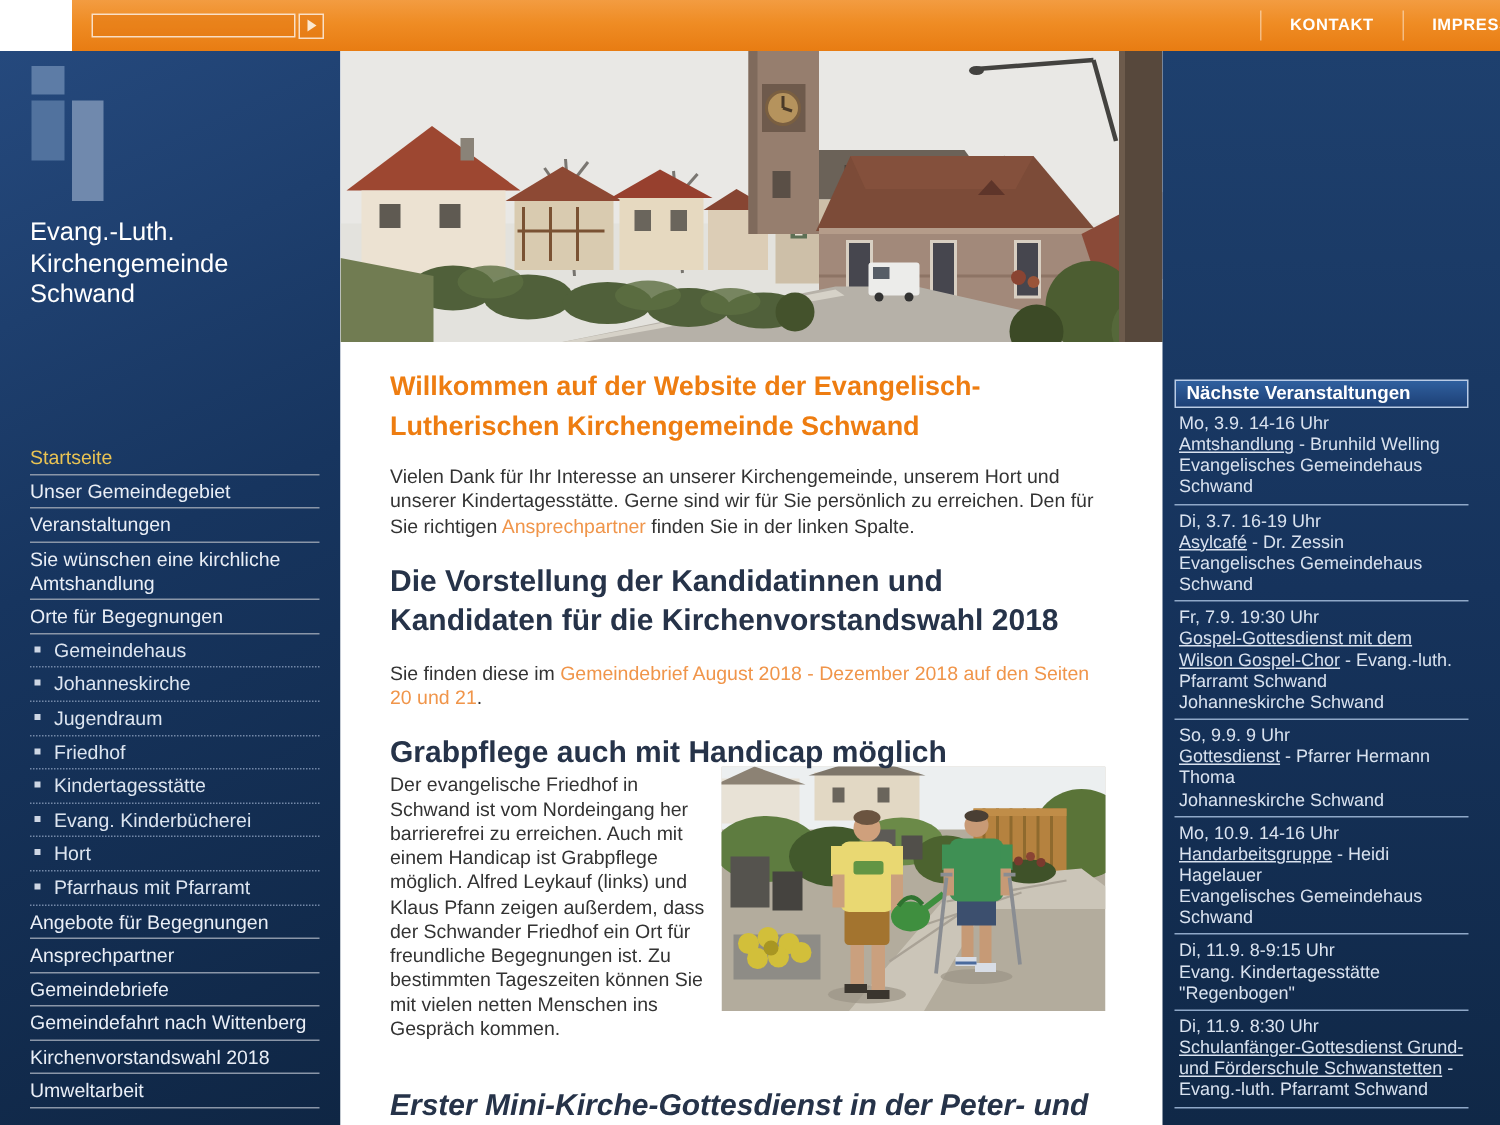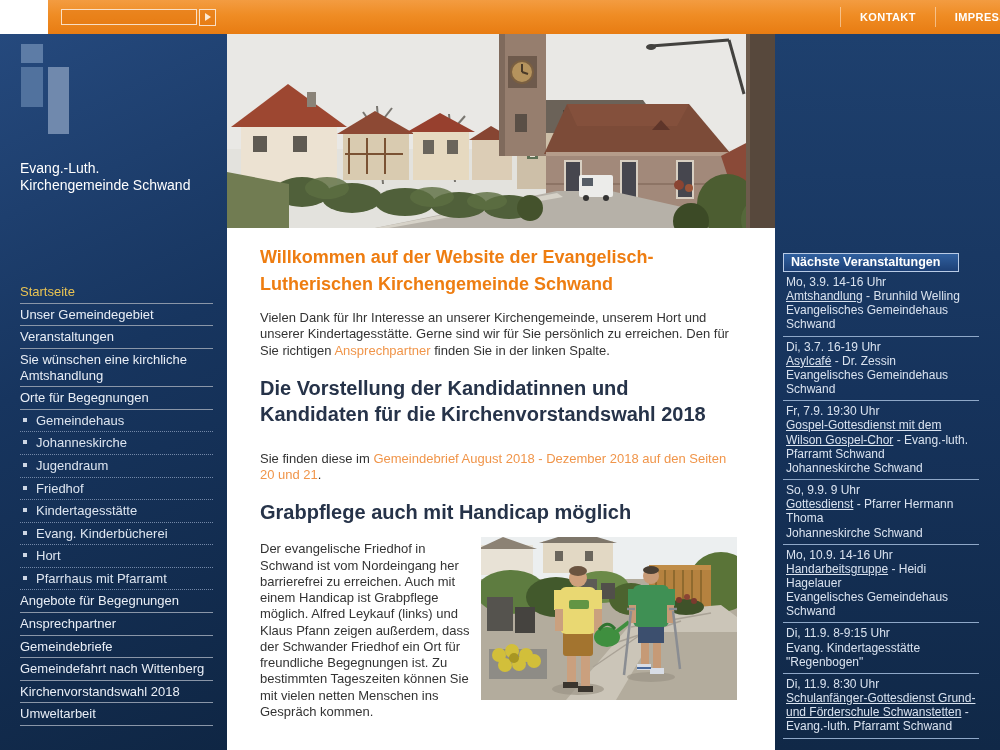--- a/index.html
+++ b/index.html
@@ -38,58 +38,58 @@
   
   .sidebar-left{
     position:absolute;left:0;top:34px;width:227px;height:716px;box-sizing:border-box;
     background:linear-gradient(155deg,#25497d 0%,#17355f 45%,#0f2644 100%);
     padding:10px 14px 0 20px;
   }
   .logo{position:relative;height:92px;cursor:pointer;}
   .logo .sq1{position:absolute;left:1px;top:0;width:22px;height:19px;background:#5d7ca6;}
   .logo .sq2{position:absolute;left:1px;top:23px;width:22px;height:40px;background:#51729e;}
   .logo .sq3{position:absolute;left:28px;top:23px;width:21px;height:67px;background:#7089ad;}
-  .site-title{color:#fff;font-size:14px;line-height:1.22;margin-top:24px;width:178px;}
+  .site-title{color:#fff;font-size:17px;line-height:1.22;margin-top:9px;width:178px;}
   .nav{margin-top:87px;width:193px;list-style:none;padding:0;}
   .nav .item{
     font-size:13px;color:#e9eef6;line-height:1.2;cursor:pointer;
     padding:3px 0 3px;border-bottom:1px solid #8a96a8;
   }
   .nav .item.active{color:#e9c353;}
   .nav .item.sub{
     padding-left:16px;border-bottom:1px dotted #7388a8;position:relative;color:#dde5f0;
   }
   .nav .bullet{position:absolute;left:3px;top:8px;width:4px;height:4px;background:#cdd6e4;}
   
   .center{position:absolute;left:227px;top:34px;width:548px;height:716px;background:#fff;}
   .hero{display:block;width:548px;height:194px;}
   .content{padding:16px 38px 0 33px;font-size:13px;color:#333;}
   .content h1{
     color:#ee7d11;font-size:18px;line-height:1.5;font-weight:bold;margin:0;
   }
   .content h2{
     color:#263349;font-size:20px;line-height:1.3;font-weight:bold;margin:16px 0 0;
   }
-  .content .para{line-height:1.25;margin-top:16px;}
+  .content .para{line-height:1.25;margin-top:0;}
   .content .para.intro{margin-top:12px;}
-  .content .para.tight{margin-top:24px;}
+  .content .para.tight{margin-top:14px;}
   .olink{color:#f0954a;text-decoration:none;cursor:pointer;}
   .figure-right{float:right;margin:-4px 0 6px 10px;display:block;}
   .clear{clear:both;}
   h2.after-float{clear:both;margin-top:30px;font-style:italic;}
   
   .sidebar-right{
     position:absolute;left:775px;top:34px;width:225px;height:716px;box-sizing:border-box;
     background:linear-gradient(180deg,#1e406e 0%,#16335c 50%,#102847 100%);
     padding:219px 21px 0 8px;
   }
   .events-title{
     background:linear-gradient(180deg,#30609f 0%,#1d4076 100%);
     border:1px solid #b9cbe6;color:#fff;font-weight:bold;font-size:12.5px;
-    padding:1px 7px 2px;box-sizing:border-box;width:176px;
+    padding:1px 7px 2px;box-sizing:border-box;width:196px;
   }
   .event{
     font-size:12px;color:#d9e2ef;line-height:1.18;
     padding:3px 0 4px 3px;border-bottom:1px solid #8fa8c8;
   }
   .event a{color:#d9e2ef;text-decoration:underline;cursor:pointer;}
 </style>
 </head>
 <body>
 

